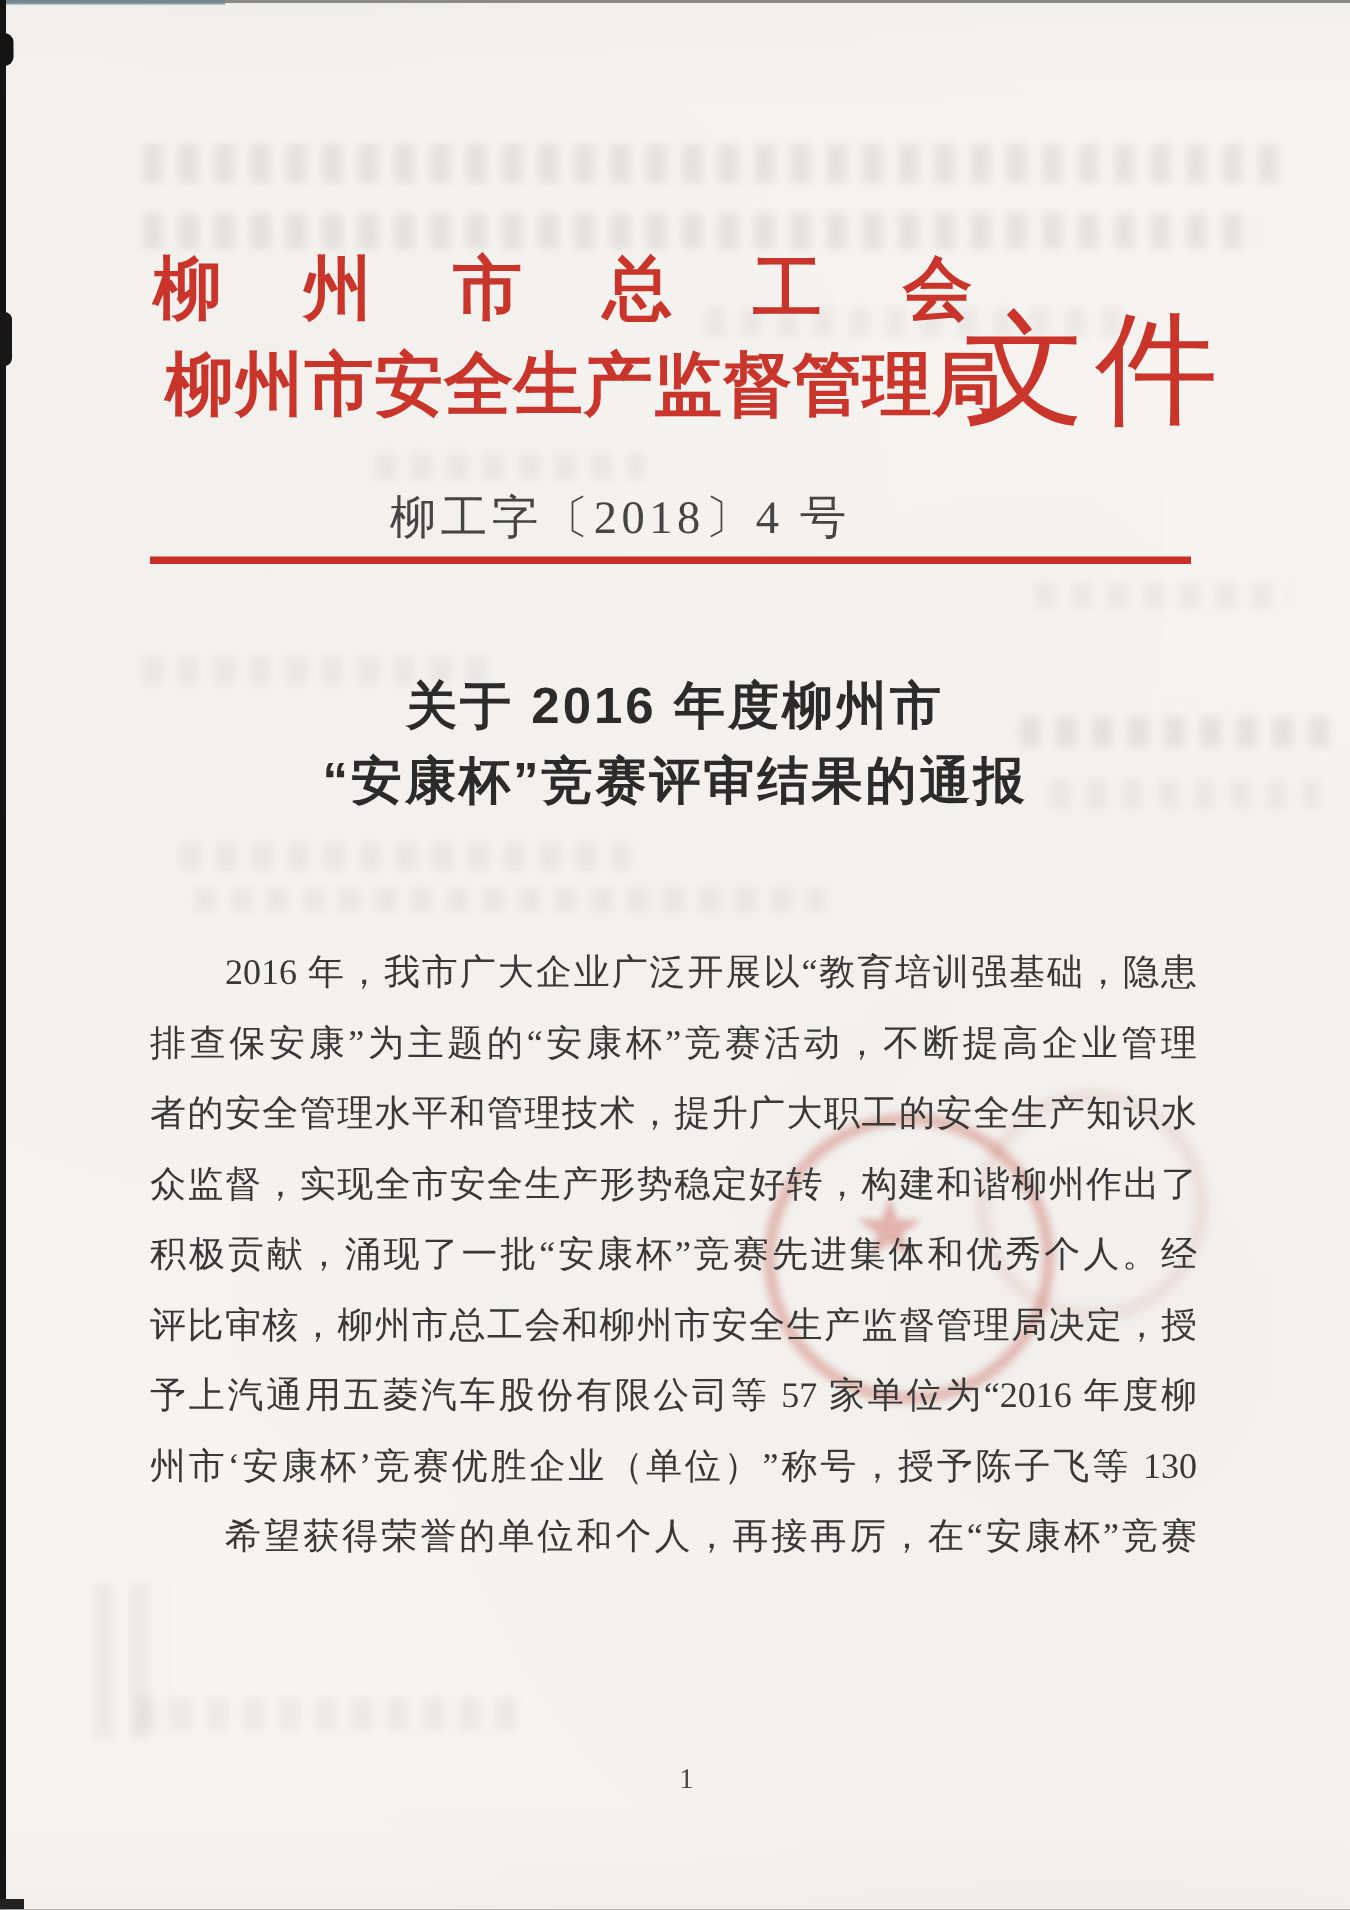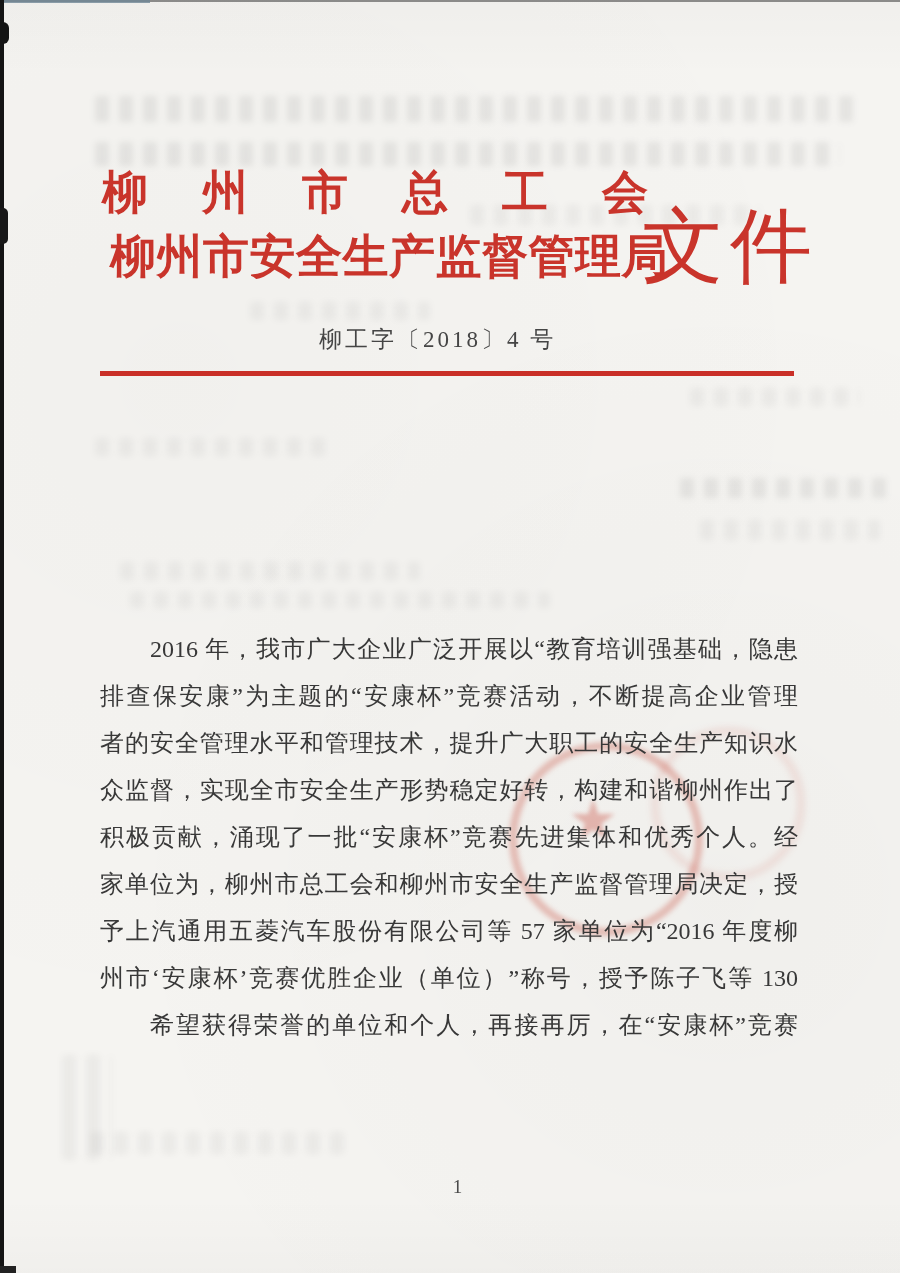--- a/index.html
+++ b/index.html
@@ -64,21 +64,21 @@
     letter-spacing:0.5px;white-space:nowrap;
   }
   .doc-type{
     left:642px;top:192px;
     font-size:82px;font-weight:normal;color:#c9342b;
     letter-spacing:6px;white-space:nowrap;
   }
   .doc-number{
     left:0;top:324px;width:827px;
     text-align:center;
-    font-size:23px;color:#454545;letter-spacing:3px;padding-left:24px;
+    font-size:31px;color:#454545;letter-spacing:3px;
   }
   .red-rule{left:100px;top:371px;width:694px;height:5px;background:#c92f27;}
 
   
   .title{
     left:0;top:446px;width:900px;
     text-align:center;
     font-family:"Liberation Sans","DejaVu Sans",sans-serif;
     font-weight:bold;color:#2b2b2b;
     font-size:34px;line-height:50px;letter-spacing:2px;
@@ -131,28 +131,32 @@
   <div class="abs ghost-stamp" style="left:509px;top:742px;width:178px;height:178px;"></div>
   <div class="abs ghost-star" style="left:568px;top:792px;">★</div>
   <div class="abs ghost-stamp weak" style="left:652px;top:728px;width:140px;height:140px;"></div>
 
   <div class="abs org-line1">柳州市总工会</div>
   <div class="abs org-line2">柳州市安全生产监督管理局</div>
   <div class="abs doc-type">文件</div>
   <div class="abs doc-number">柳工字〔2018〕4 号</div>
   <div class="abs red-rule"></div>
 
+  <div class="abs title">
+    <div>关于 2016 年度柳州市</div>
+    <div>“安康杯”竞赛评审结果的通报</div>
+  </div>
 
   <div class="abs body-text">
     <div class="line indent">2016 年，我市广大企业广泛开展以“教育培训强基础，隐患</div>
     <div class="line">排查保安康”为主题的“安康杯”竞赛活动，不断提高企业管理</div>
     <div class="line">者的安全管理水平和管理技术，提升广大职工的安全生产知识水</div>
     <div class="line">众监督，实现全市安全生产形势稳定好转，构建和谐柳州作出了</div>
     <div class="line">积极贡献，涌现了一批“安康杯”竞赛先进集体和优秀个人。经</div>
-    <div class="line">家单位为，柳州市总工会和柳州市安全生产监督管理局决定，授</div>
+    <div class="line">评比审核，柳州市总工会和柳州市安全生产监督管理局决定，授</div>
     <div class="line">予上汽通用五菱汽车股份有限公司等 57 家单位为“2016 年度柳</div>
     <div class="line">州市‘安康杯’竞赛优胜企业（单位）”称号，授予陈子飞等 130</div>
     <div class="line indent">希望获得荣誉的单位和个人，再接再厉，在“安康杯”竞赛</div>
   </div>
 
   <div class="abs page-num">1</div>
 
 </div>
 
 </body></html>

